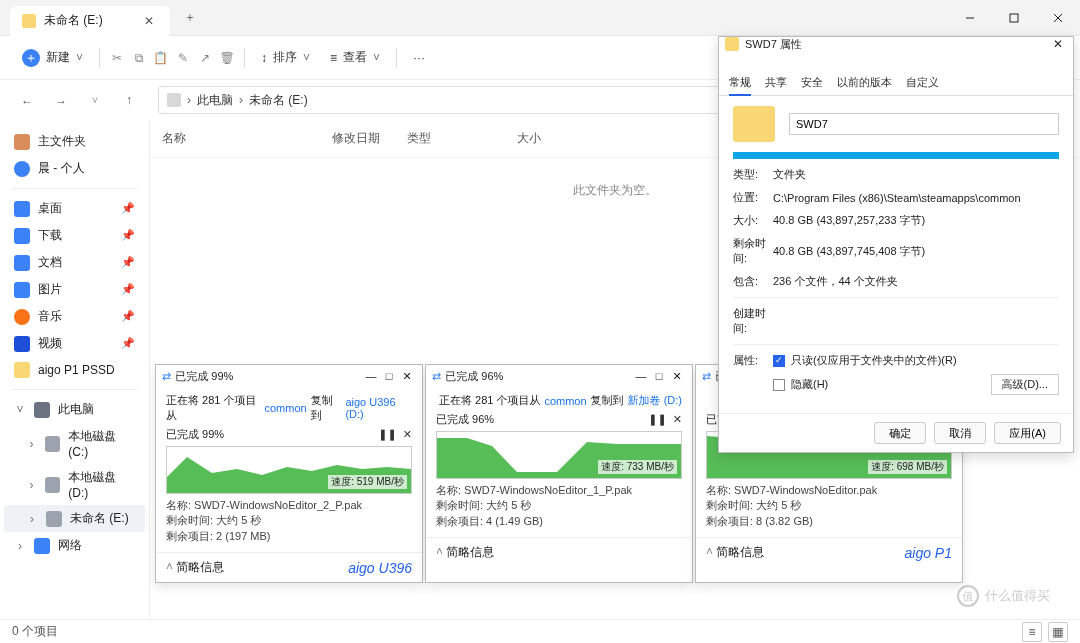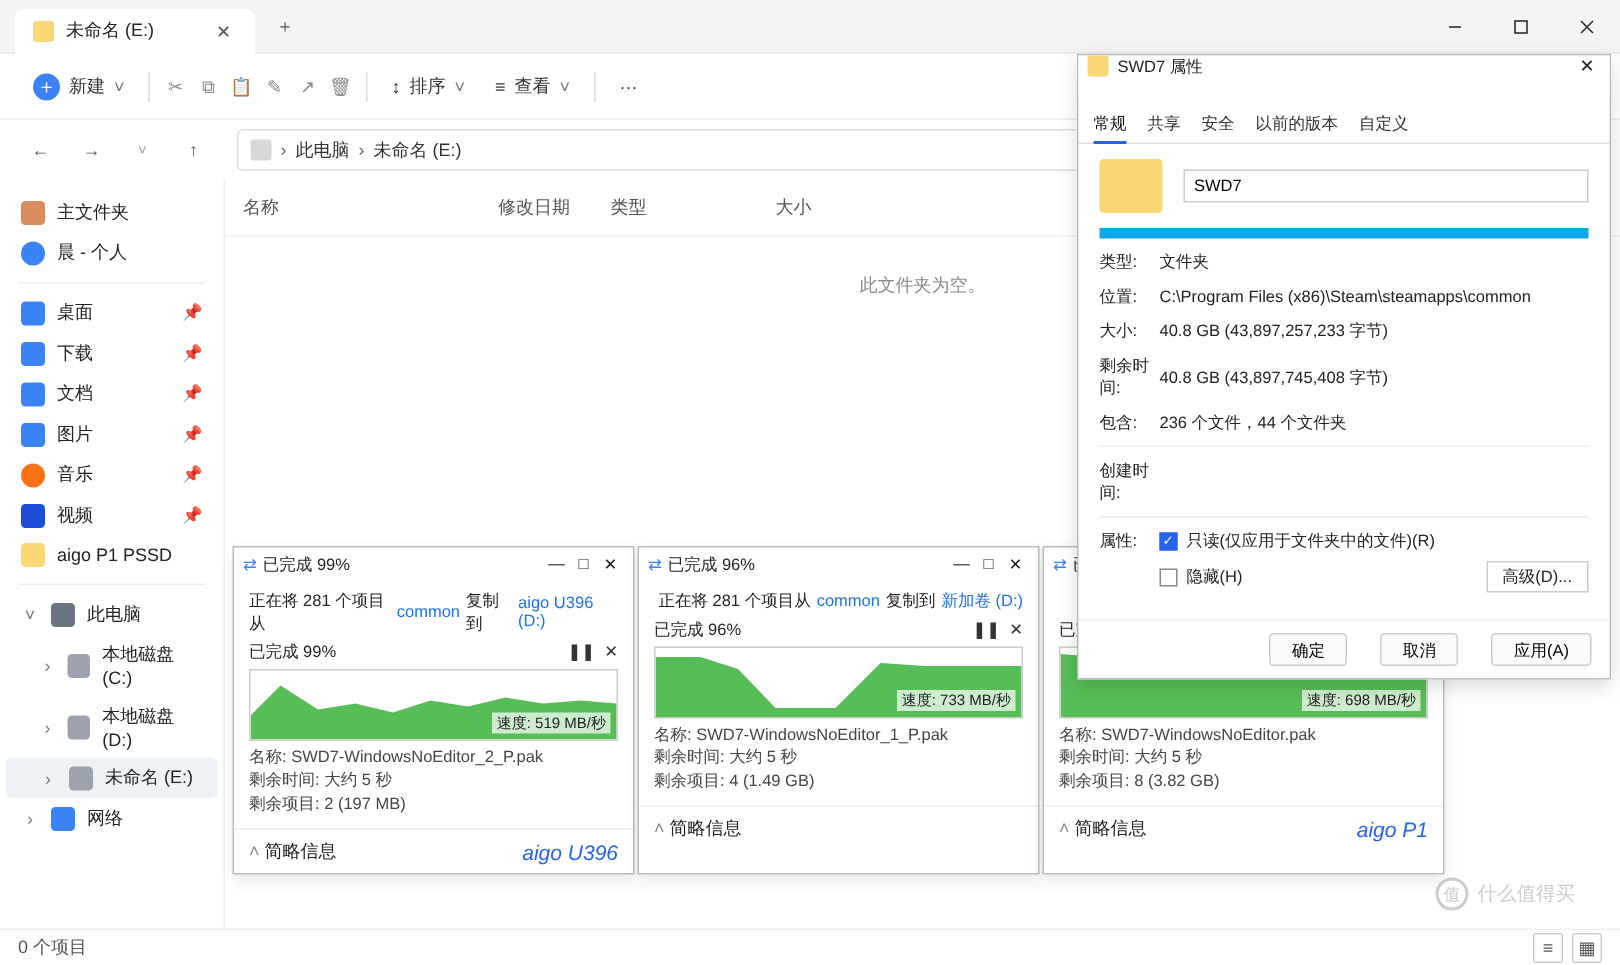--- a/index.html
+++ b/index.html
@@ -51,21 +51,21 @@
     .props-row { display:flex; align-items:center; margin-bottom:8px; }
     .pk { width:40px; color:#222; }
     .pv { flex:1; color:#222; }
     .props-top { display:flex; align-items:center; gap:14px; padding-bottom:10px; border-bottom:7px solid #0ea5e9; margin-bottom:8px; }
     .bigfolder { width:42px; height:36px; background:#f9d775; border-radius:3px; }
     .name-in { flex:1; height:22px; border:1px solid #ccc; padding:0 6px; font-size:11px; }
     .attrline { display:flex; align-items:center; gap:6px; }
     .chk { width:12px; height:12px; border:1px solid #888; display:inline-block; }
     .chkon { width:12px; height:12px; background:#2563eb; border:1px solid #2563eb; display:inline-block; position:relative; }
     .chkon::after { content:"✓"; color:#fff; font-size:9px; position:absolute; top:-1px; left:1px; }
-    .props-foot { display:flex; justify-content:flex-end; gap:22px; padding:8px 12px; border-top:1px solid #eee; }
+    .props-foot { display:flex; justify-content:flex-end; gap:8px; padding:8px 12px; border-top:1px solid #eee; }
     .btn { height:22px; padding:0 14px; border:1px solid #ccc; background:#fafafa; border-radius:3px; font-size:11px; }
     .advbtn { border:1px solid #ccc; padding:2px 10px; font-size:11px; margin-left:auto; }
     
     .copygrp { position:absolute; top:364px; left:155px; display:flex; gap:2px; z-index:15; }
     .copywin { width:268px; border:1px solid #bbb; background:#fff; box-shadow:0 4px 10px rgba(0,0,0,.1); }
     .cw-title { height:22px; display:flex; align-items:center; padding:0 6px; font-size:11px; }
     .cw-title .t { flex:1; }
     .cw-title .cx { width:18px; text-align:center; }
     .cw-body { padding:6px 10px 8px 10px; font-size:11px; }
     .src { display:flex; align-items:center; gap:4px; margin-bottom:4px;justify-content:flex-end; }

